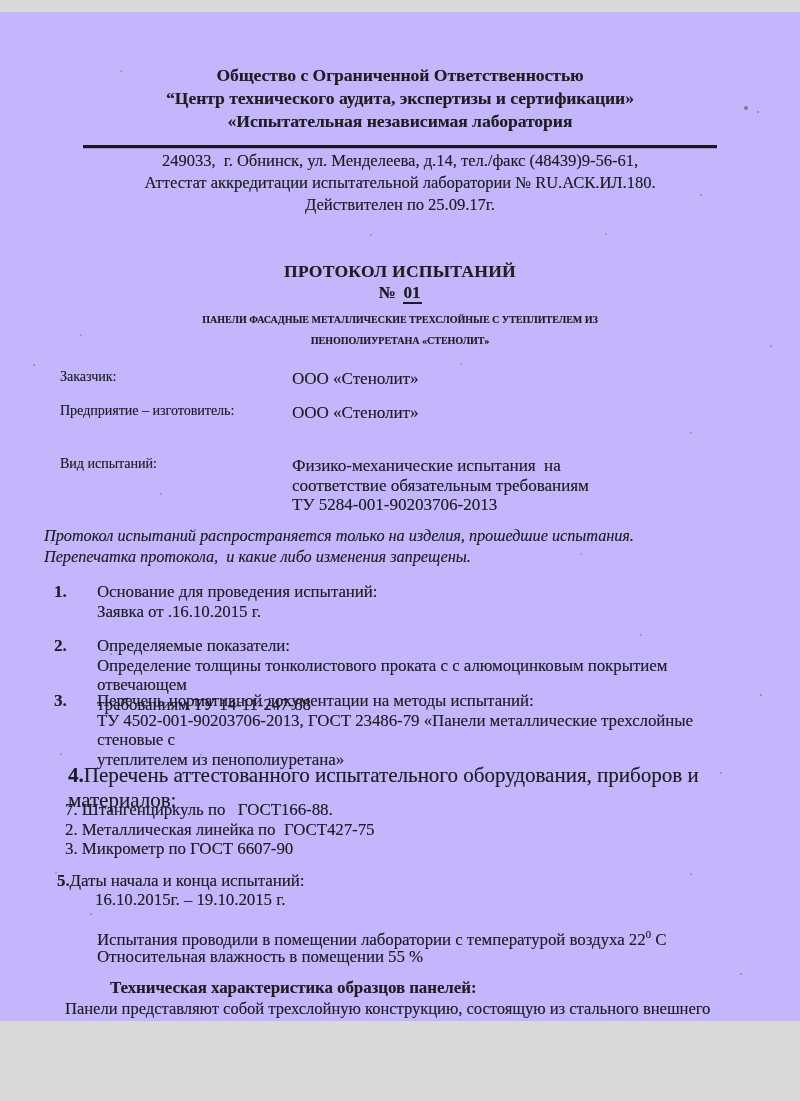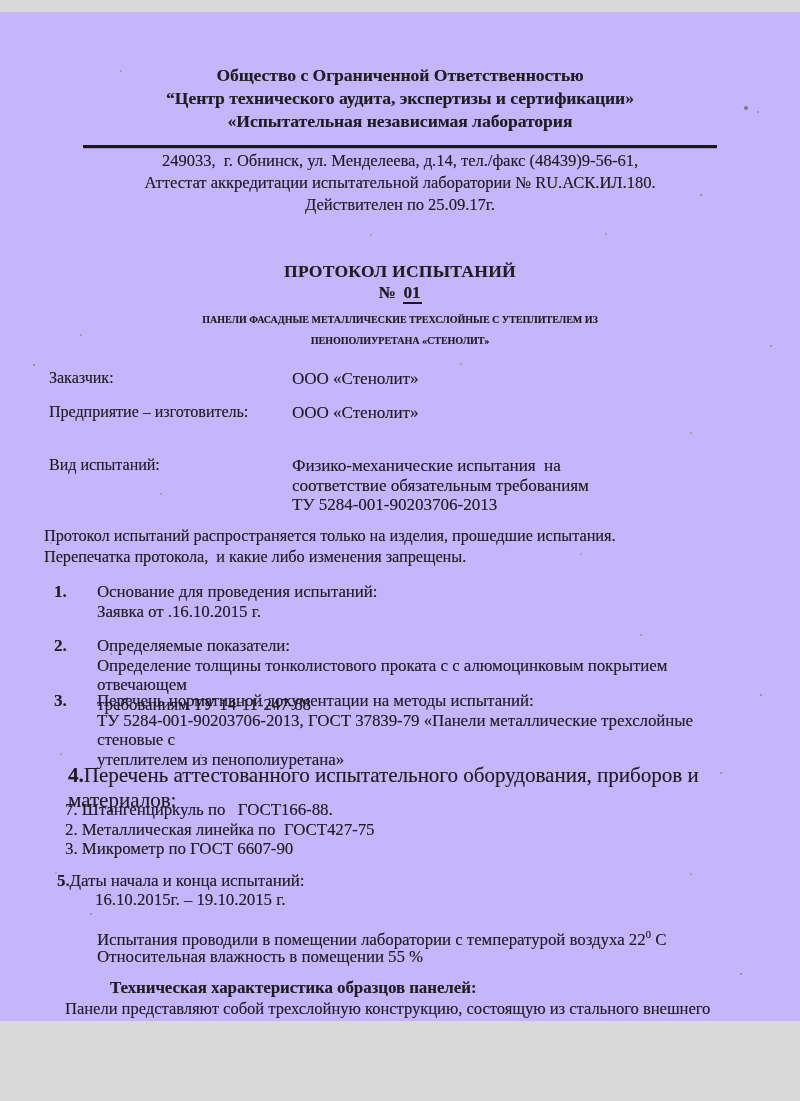--- a/index.html
+++ b/index.html
@@ -23,28 +23,28 @@
         box-shadow:0 1px 0 rgba(40,60,140,0.25);}
   #addr{top:138px;font-size:16.5px;line-height:22px;}
 
   
   #title{top:249px;font-size:17.5px;font-weight:bold;letter-spacing:0.3px;}
   #num{top:271px;font-size:17px;font-weight:bold;}
   #num .num-underlined{margin-left:7px;border-bottom:2px solid #1a1a1a;padding:0 1px 0 1px;}
   #subject{top:297px;font-size:10px;font-weight:bold;line-height:21px;}
 
   
-  .row-label{left:49px;font-size:16px;}
+  .row-label{left:60px;font-size:14px;}
   .row-value{left:292px;font-size:17px;line-height:19.5px;}
   #f0l,#f0v{top:357px;}
   #f1l,#f1v{top:391px;}
   #f2l,#f2v{top:444px;}
 
   
-  #disclaimer{top:514px;left:44px;font-size:16.2px;line-height:21px;}
+  #disclaimer{top:514px;left:44px;font-size:16.2px;font-style:italic;line-height:21px;}
 
   
   .item-num{left:54px;font-weight:bold;font-size:17px;}
   .item-text{left:97px;width:652px;font-size:16.8px;line-height:19.5px;}
   #i0n,#i0t{top:570px;} #i1n,#i1t{top:624px;} #i2n,#i2t{top:679px;}
 
   
   #sec4{top:751px;left:68px;font-size:21px;}
   #sec4 .sec-num{font-weight:bold;}
   #equip{top:788px;left:65px;font-size:16.8px;line-height:19.6px;}
@@ -129,21 +129,21 @@
   <div id="i1n" class="abs item-num t">2.</div>
   <div id="i1t" class="abs item-text">
     <div class="t">Определяемые показатели:</div>
     <div class="t">Определение толщины тонколистового проката с с алюмоцинковым покрытием отвечающем
 требованиям ТУ 14-11-247-88</div>
   </div>
 
   <div id="i2n" class="abs item-num t">3.</div>
   <div id="i2t" class="abs item-text">
     <div class="t">Перечень нормативной документации на методы испытаний:</div>
-    <div class="t">ТУ 5284-001-90203706-2013, ГОСТ 37839-79 «Панели металлические трехслойные стеновые с
+    <div class="t">ТУ 4502-001-90203706-2013, ГОСТ 23486-79 «Панели металлические трехслойные стеновые с
 утеплителем из пенополиуретана»</div>
   </div>
 
   <div id="sec4" class="abs">
     <span class="sec-num">4.</span><span class="t">Перечень аттестованного испытательного оборудования, приборов и материалов:</span>
   </div>
   <div id="equip" class="abs">
     <div class="t">7. Штангенциркуль по   ГОСТ166-88.</div>
     <div class="t">2. Металлическая линейка по  ГОСТ427-75</div>
     <div class="t">3. Микрометр по ГОСТ 6607-90</div>

